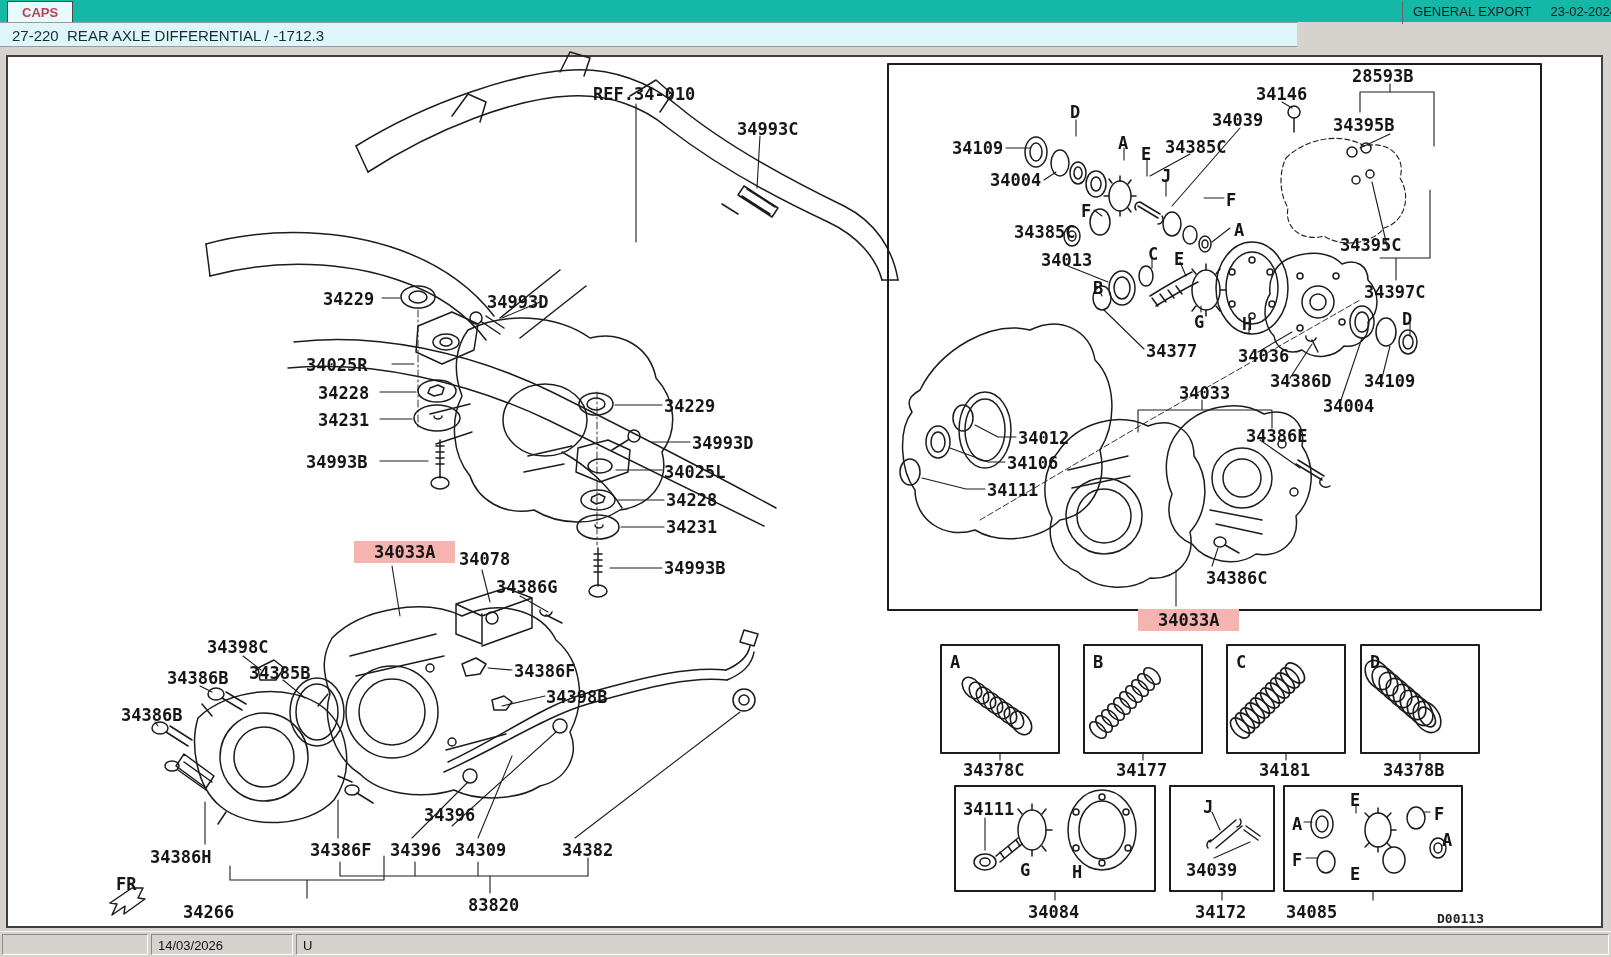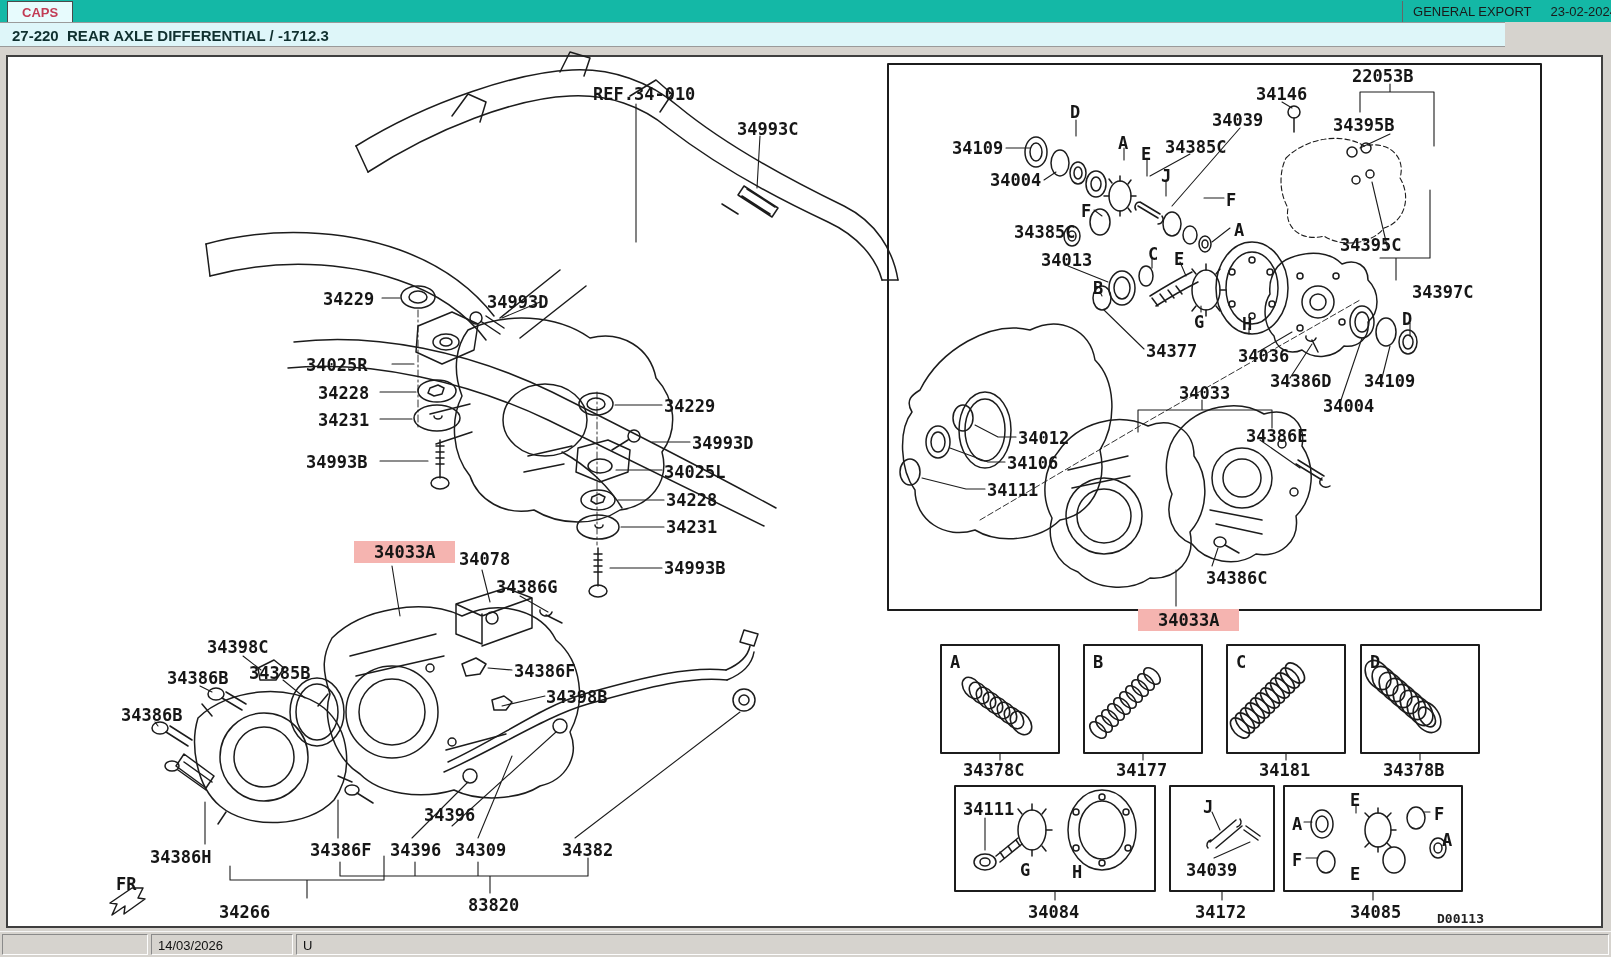--- a/index.html
+++ b/index.html
@@ -4,23 +4,23 @@
 <style>
   html,body{margin:0;padding:0}
   body{width:1611px;height:957px;position:relative;overflow:hidden;
        background:#d6d3ce;font-family:"Liberation Sans",sans-serif;}
   .topbar{position:absolute;left:0;top:0;width:1611px;height:22px;background:#14b8a6;padding-left:12px;}
   .tab{position:absolute;left:7px;top:1px;height:21px;padding:3px 14px 0;box-sizing:border-box;
        background:#e7fbfd;border:1px solid #4a4a4a;border-bottom:none;
        color:var(--tabfg,#c23b55);font-weight:bold;font-size:13px;}
   .menu-right{position:absolute;right:4px;top:1px;height:20px;display:flex;gap:19px;
        border-left:1px solid #666;padding:3px 2px 0 10px;font-size:13px;color:#1a1a1a;}
-  .titlebar{position:absolute;left:0;top:22px;width:1505px;height:25px;box-sizing:border-box;
+  .titlebar{position:absolute;left:0;top:22px;width:1297px;height:25px;box-sizing:border-box;
        background:var(--tbbg,#def6f9);border-top:1px solid #9a9a9a;border-bottom:1px solid #9a9a9a;
-       font-size:15px;color:#10302f;padding:4px 0 0 12px;white-space:pre;font-weight:bold;}
+       font-size:15px;color:#10302f;padding:4px 0 0 12px;white-space:pre;}
   .canvas{position:absolute;left:6px;top:55px;width:1597px;height:873px;box-sizing:border-box;
        background:#ffffff;border:2px solid #3f3f3f;}
   #art{position:absolute;left:0;top:0;width:1611px;height:957px;pointer-events:none;}
   #labels{position:absolute;left:0;top:0;width:1611px;height:957px;}
   .plabel{position:absolute;font-family:"DejaVu Sans Mono",monospace;font-weight:bold;
        font-size:17px;line-height:20px;color:#161616;white-space:pre;}
   .plabel.k-c{font-size:13px;line-height:15px;color:#222;margin-left:9px;}
   .plabel.hl{background:var(--hl,#f5b4b0);padding:1px 20px;margin:-1px 0 0 -3px;}
   .statusbar{position:absolute;left:0;top:931px;width:1611px;height:26px;box-sizing:border-box;
        background:#d6d3ce;border-top:1px solid #f5f5f5;display:flex;gap:3px;padding:2px 2px 0 2px;}
@@ -343,48 +343,48 @@
     <div class="plabel k-p" style="left: 459px; top: 549px;">34078</div>
     <div class="plabel k-p" style="left: 496px; top: 577px;">34386G</div>
     <div class="plabel k-p" style="left: 207px; top: 637px;">34398C</div>
     <div class="plabel k-p" style="left: 167px; top: 668px;">34386B</div>
     <div class="plabel k-p" style="left: 249px; top: 663px;">34385B</div>
     <div class="plabel k-p" style="left: 121px; top: 705px;">34386B</div>
     <div class="plabel k-p" style="left: 514px; top: 661px;">34386F</div>
     <div class="plabel k-p" style="left: 546px; top: 687px;">34398B</div>
     <div class="plabel k-p" style="left: 150px; top: 847px;">34386H</div>
     <div class="plabel k-f" style="left: 116px; top: 874px;">FR</div>
-    <div class="plabel k-p" style="left: 183px; top: 902px; margin-left: 36px;">34266</div>
+    <div class="plabel k-p" style="left: 183px; top: 902px;">34266</div>
     <div class="plabel k-p" style="left: 310px; top: 840px;">34386F</div>
     <div class="plabel k-p" style="left: 390px; top: 840px;">34396</div>
     <div class="plabel k-p" style="left: 424px; top: 805px;">34396</div>
     <div class="plabel k-p" style="left: 455px; top: 840px;">34309</div>
     <div class="plabel k-p" style="left: 562px; top: 840px;">34382</div>
     <div class="plabel k-p" style="left: 468px; top: 895px;">83820</div>
-    <div class="plabel k-p" style="left: 1352px; top: 66px;">22053B</div>
+    <div class="plabel k-p" style="left: 1352px; top: 66px;">28593B</div>
     <div class="plabel k-p" style="left: 1256px; top: 84px;">34146</div>
     <div class="plabel k-p" style="left: 1212px; top: 110px;">34039</div>
     <div class="plabel k-p" style="left: 1333px; top: 115px;">34395B</div>
     <div class="plabel k-p" style="left: 952px; top: 138px;">34109</div>
     <div class="plabel k-l" style="left: 1070px; top: 102px;">D</div>
     <div class="plabel k-l" style="left: 1118px; top: 133px;">A</div>
     <div class="plabel k-l" style="left: 1141px; top: 144px;">E</div>
     <div class="plabel k-p" style="left: 1165px; top: 137px;">34385C</div>
     <div class="plabel k-p" style="left: 990px; top: 170px;">34004</div>
     <div class="plabel k-l" style="left: 1161px; top: 166px;">J</div>
     <div class="plabel k-l" style="left: 1226px; top: 190px;">F</div>
     <div class="plabel k-l" style="left: 1081px; top: 201px;">F</div>
     <div class="plabel k-p" style="left: 1014px; top: 222px;">34385C</div>
     <div class="plabel k-l" style="left: 1234px; top: 220px;">A</div>
     <div class="plabel k-p" style="left: 1340px; top: 235px;">34395C</div>
     <div class="plabel k-p" style="left: 1041px; top: 250px;">34013</div>
     <div class="plabel k-l" style="left: 1148px; top: 244px;">C</div>
     <div class="plabel k-l" style="left: 1174px; top: 249px;">E</div>
     <div class="plabel k-l" style="left: 1093px; top: 278px;">B</div>
-    <div class="plabel k-p" style="left: 1364px; top: 282px; margin-left: 48px;">34397C</div>
+    <div class="plabel k-p" style="left: 1364px; top: 282px;">34397C</div>
     <div class="plabel k-l" style="left: 1194px; top: 312px;">G</div>
     <div class="plabel k-l" style="left: 1242px; top: 314px;">H</div>
     <div class="plabel k-l" style="left: 1402px; top: 309px;">D</div>
     <div class="plabel k-p" style="left: 1146px; top: 341px;">34377</div>
     <div class="plabel k-p" style="left: 1238px; top: 346px;">34036</div>
     <div class="plabel k-p" style="left: 1270px; top: 371px;">34386D</div>
     <div class="plabel k-p" style="left: 1364px; top: 371px;">34109</div>
     <div class="plabel k-p" style="left: 1179px; top: 383px;">34033</div>
     <div class="plabel k-p" style="left: 1323px; top: 396px;">34004</div>
     <div class="plabel k-p" style="left: 1018px; top: 428px;">34012</div>
@@ -407,21 +407,21 @@
     <div class="plabel k-p" style="left: 1028px; top: 902px;">34084</div>
     <div class="plabel k-l" style="left: 1203px; top: 797px;">J</div>
     <div class="plabel k-p" style="left: 1186px; top: 860px;">34039</div>
     <div class="plabel k-p" style="left: 1195px; top: 902px;">34172</div>
     <div class="plabel k-l" style="left: 1292px; top: 814px;">A</div>
     <div class="plabel k-l" style="left: 1350px; top: 790px;">E</div>
     <div class="plabel k-l" style="left: 1434px; top: 804px;">F</div>
     <div class="plabel k-l" style="left: 1292px; top: 850px;">F</div>
     <div class="plabel k-l" style="left: 1350px; top: 864px;">E</div>
     <div class="plabel k-l" style="left: 1442px; top: 830px;">A</div>
-    <div class="plabel k-p" style="left: 1350px; top: 902px;">34085</div>
+    <div class="plabel k-p" style="left: 1286px; top: 902px;">34085</div>
     <div class="plabel k-c" style="left: 1428px; top: 911px;">D00113</div>
   </div>
 
 <div class="statusbar">
   <div class="seg seg2"></div>
   <div class="seg seg3">14/03/2026</div>
   <div class="seg seg4">U</div>
 </div>
 
 </body></html>

